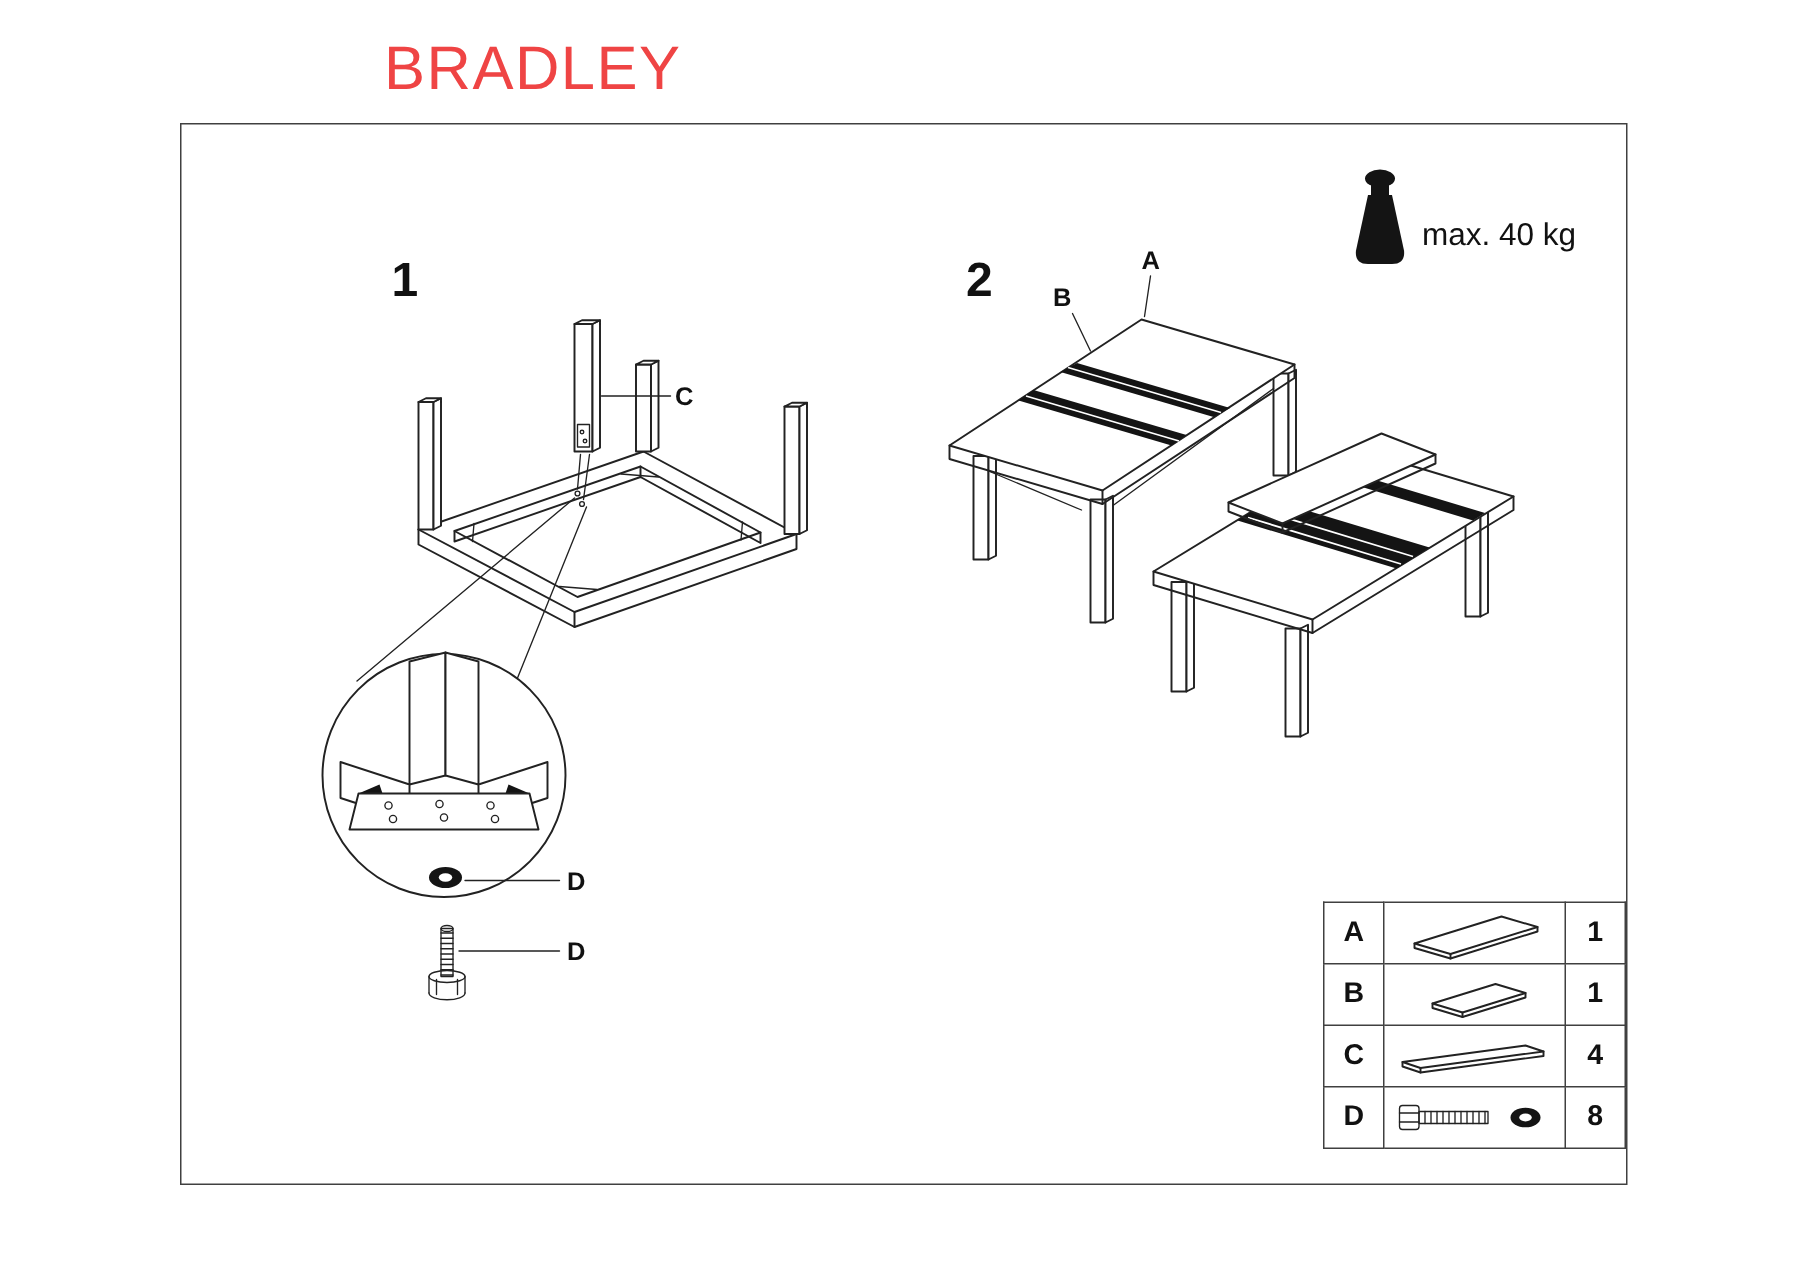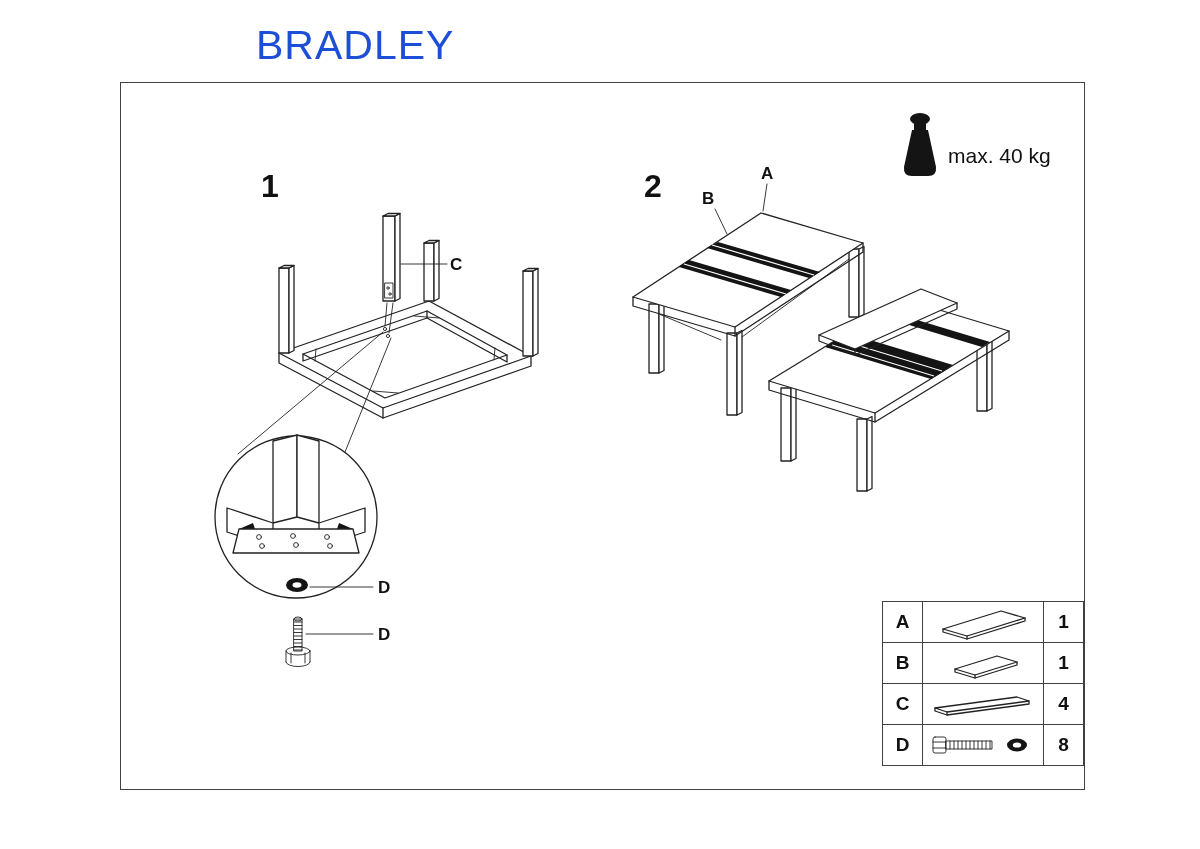--- a/index.html
+++ b/index.html
@@ -3,21 +3,21 @@
 <meta charset="utf-8">
 <style>
   * { margin:0; padding:0; box-sizing:border-box; }
   html,body { background:#fff; }
   body {
     width:1200px; height:849px; position:relative; overflow:hidden;
     font-family:"Liberation Sans", sans-serif; color:#111;
   }
   .page-title {
     position:absolute; left:256px; top:22px;
-    font-size:41px; font-weight:400; letter-spacing:1px; color:#1d4ed8;
+    font-size:41px; font-weight:400; letter-spacing:1px; color:#ef4444;
   }
   .frame {
     position:absolute; left:120px; top:82px; width:965px; height:708px;
     border:1px solid #404040; background:#fff;
   }
   .main-svg { position:absolute; left:0; top:0; width:963px; height:706px; display:block; }
   svg text { font-family:"Liberation Sans", sans-serif; fill:#111; }
   .step-num  { font-size:32px; font-weight:bold; }
   .part-label{ font-size:17px; font-weight:bold; }
   .weight-text{ font-size:21px; }

